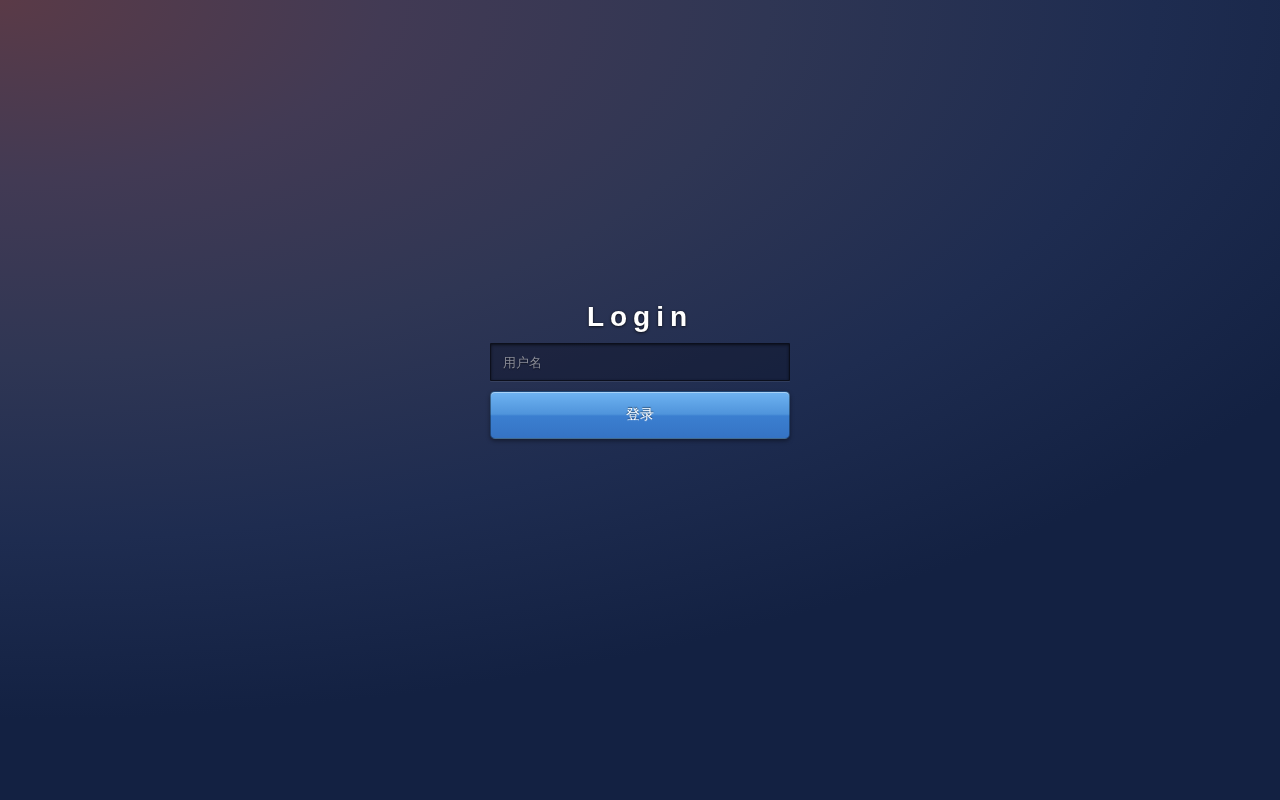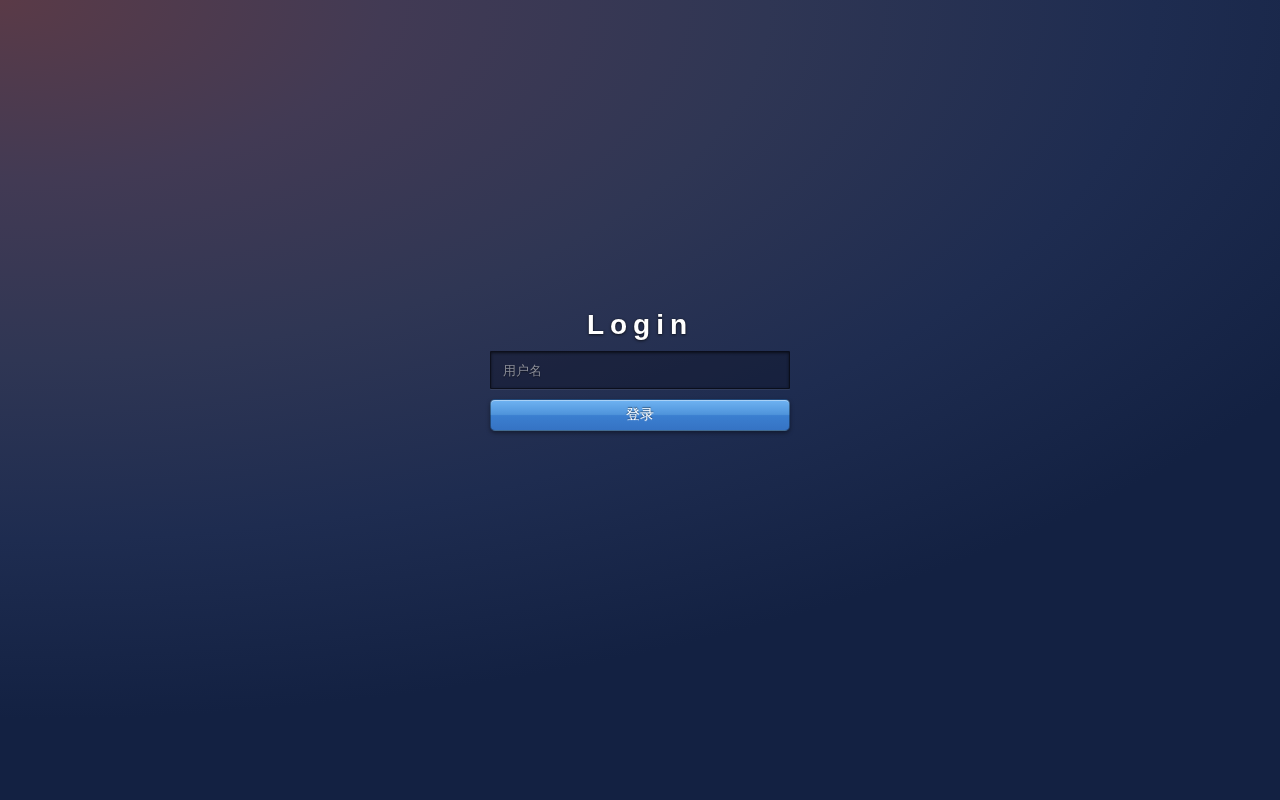--- a/index.html
+++ b/index.html
@@ -45,21 +45,21 @@
       font-size: 13px;
       margin-bottom: 10px;
       outline: none;
     }
     .login input::placeholder {
       color: #8a8c96;
       text-shadow: 0 1px 1px rgba(0,0,0,0.5);
     }
     .login button {
       width: 100%;
-      height: 32px;
+      height: 48px;
       border-radius: 5px;
       border: 1px solid rgba(0,0,0,0.4);
       background: linear-gradient(to bottom, #6fb3f2 0%, #4f94db 48%, #3b7fd0 52%, #3573c4 100%);
       color: #fff;
       font-size: 14px;
       text-shadow: 0 -1px 1px rgba(0,0,0,0.5), 0 1px 1px rgba(255,255,255,0.15);
       box-shadow: inset 0 1px 0 rgba(255,255,255,0.4), 0 2px 4px rgba(0,0,0,0.4);
       cursor: pointer;
     }
   </style>

